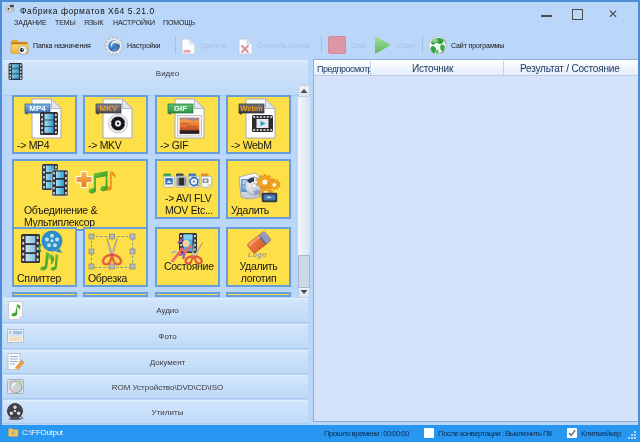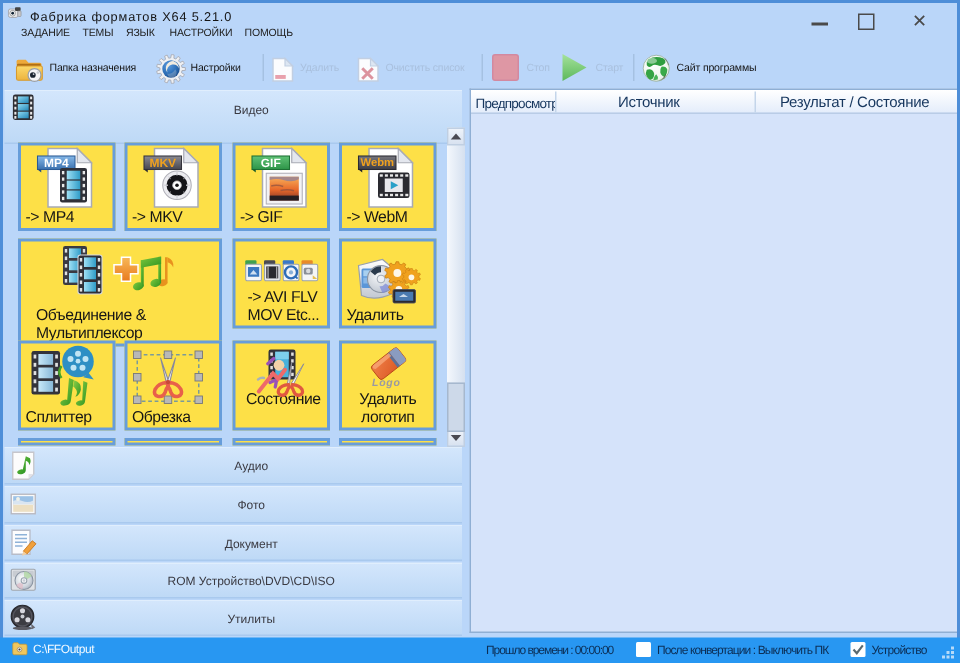--- a/index.html
+++ b/index.html
@@ -704,21 +704,21 @@
   </div>
 <div class="sbt" style="left:22px;top:428px;font-size:8px;letter-spacing:-0.3px;color:#f4faff">C:\FFOutput</div>
 <div class="sbt" style="left:324px;letter-spacing:-0.7px">Прошло времени : 00:00:00</div>
 <div class="cb" style="left:424px"></div>
 <div class="sbt" style="left:438px;letter-spacing:-0.6px">После конвертации : Выключить ПК</div>
 <div class="cb" style="left:567px">
     <svg width="10" height="10" viewBox="0 0 10 10">
       <path d="M2 5 l2.2 2.5 L8.2 2.2" fill="none" stroke="#5a6a70" stroke-width="1.4"></path>
     </svg>
   </div>
-<div class="sbt" style="left:581px">Устройство</div>
+<div class="sbt" style="left:581px">Клипмейкер</div>
 
 <div class="abs" style="left:628px;top:431px;width:8px;height:8px;opacity:.85">
     <svg width="8" height="8">
       <g fill="#cfe6fa">
         <rect x="6" y="0" width="2" height="2"></rect>
         <rect x="6" y="3" width="2" height="2"></rect>
         <rect x="6" y="6" width="2" height="2"></rect>
         <rect x="3" y="3" width="2" height="2"></rect>
         <rect x="3" y="6" width="2" height="2"></rect>
         <rect x="0" y="6" width="2" height="2"></rect>

